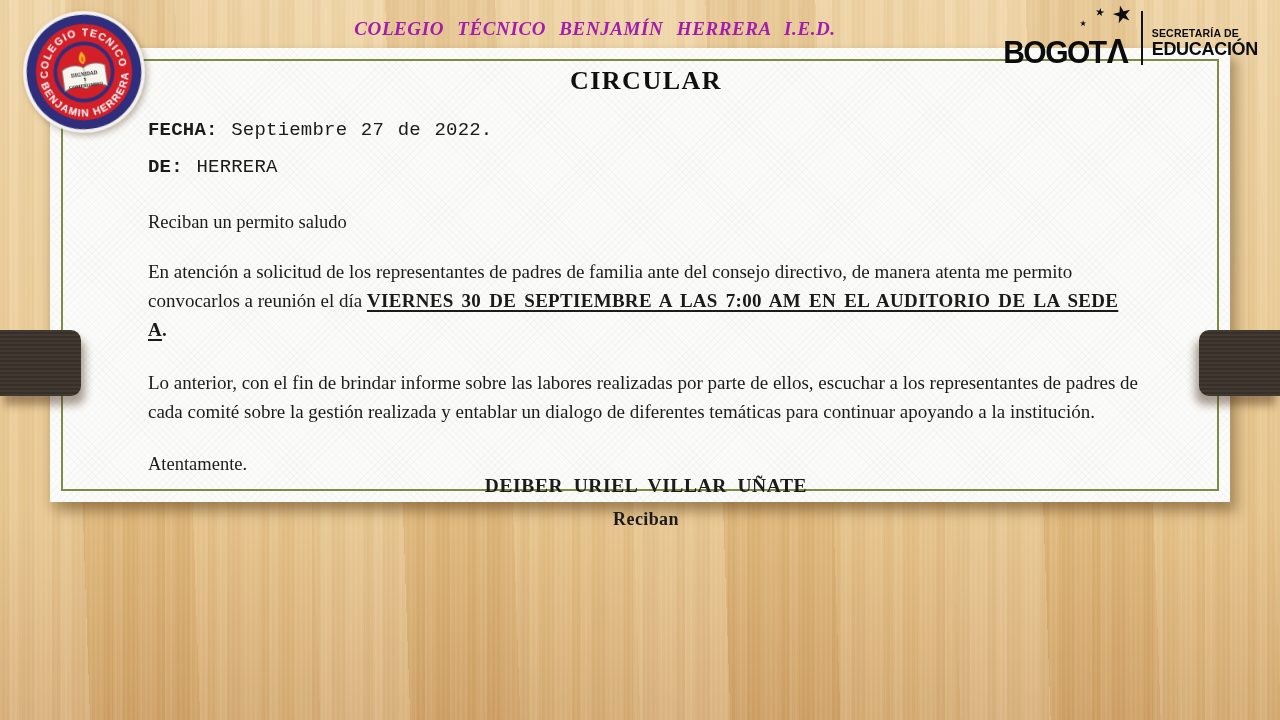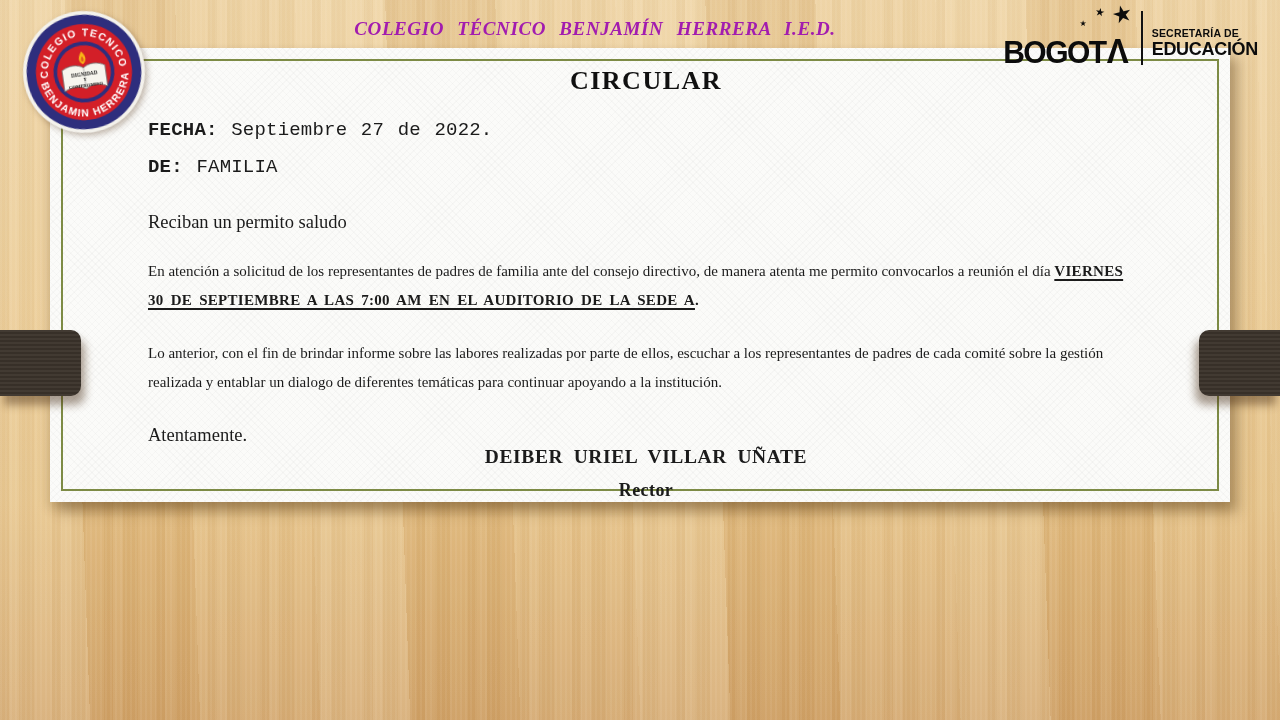--- a/index.html
+++ b/index.html
@@ -50,21 +50,21 @@
   }
   .card-border{position:absolute;inset:11px;border:2px solid #7d8b45;pointer-events:none;}
   .card-content{position:absolute;left:98px;right:86px;top:14px;color:#1b1b1b;}
   .circular-title{margin:4px 0 24px 0;text-align:center;font-size:26px;font-weight:bold;
     letter-spacing:1.5px;word-spacing:3px;color:#101010;}
   .meta-row{font-size:19px;line-height:21px;margin-bottom:16px;letter-spacing:.2px;word-spacing:2px;font-family:Liberation Mono, monospace;}
   .meta-label{font-weight:bold;}
   .meta-value-bold{font-weight:bold;}
   .meta-value-regular{font-weight:normal;}
   .greeting{margin-top:34px;font-size:18.5px;}
-  .para{margin-top:24px;font-size:15px;line-height:29px;text-align:left;}
+  .para{margin-top:24px;font-size:19px;line-height:29px;text-align:left;}
   .highlight{font-weight:bold;text-decoration:underline;text-decoration-thickness:2px;
     text-underline-offset:3px;letter-spacing:.3px;word-spacing:3px;}
   .bold-dot{font-weight:bold;}
   .closing{margin-top:28px;font-size:18.5px;}
   .sig-name{text-align:center;font-weight:bold;font-size:19.5px;
     letter-spacing:.6px;word-spacing:5px;}
   .sig-role{margin-top:12px;text-align:center;font-weight:bold;font-size:18px;letter-spacing:.4px;}
   
   .side-bar{
     position:absolute;top:330px;width:81px;height:66px;background:#3b332b;z-index:9;
@@ -118,30 +118,30 @@
   <div class="card-content">
 
     <div class="circular-title">CIRCULAR</div>
 
     <div class="meta-row">
       <span class="meta-label">FECHA:</span>
       <span class="meta-value-regular">Septiembre 27 de 2022.</span>
     </div>
     <div class="meta-row">
       <span class="meta-label">DE:</span>
-      <span class="meta-value-regular">FAMILIA</span>
+      <span class="meta-value-regular">HERRERA</span>
     </div>
 
     <div class="greeting">Reciban un permito saludo</div>
 
     <div class="para"><span>En atención a solicitud de los representantes de padres de familia ante del consejo directivo, de manera atenta me permito convocarlos a reunión el día </span><span class="highlight">VIERNES 30 DE SEPTIEMBRE A LAS 7:00 AM EN EL AUDITORIO DE LA SEDE A</span><span class="bold-dot">.</span></div>
 
     <div class="para">Lo anterior, con el fin de brindar informe sobre las labores realizadas por parte de ellos, escuchar a los representantes de padres de cada comité sobre la gestión realizada y entablar un dialogo de diferentes temáticas para continuar apoyando a la institución.</div>
 
     <div class="closing">Atentamente.</div>
 
     <div class="sig-name">DEIBER URIEL VILLAR UÑATE</div>
-    <div class="sig-role">Rector</div>
+    <div class="sig-role">Reciban</div>
   </div>
 </div>
 
 <div class="side-bar bar-left"></div>
 <div class="side-bar bar-right"></div>
 
 </body></html>

